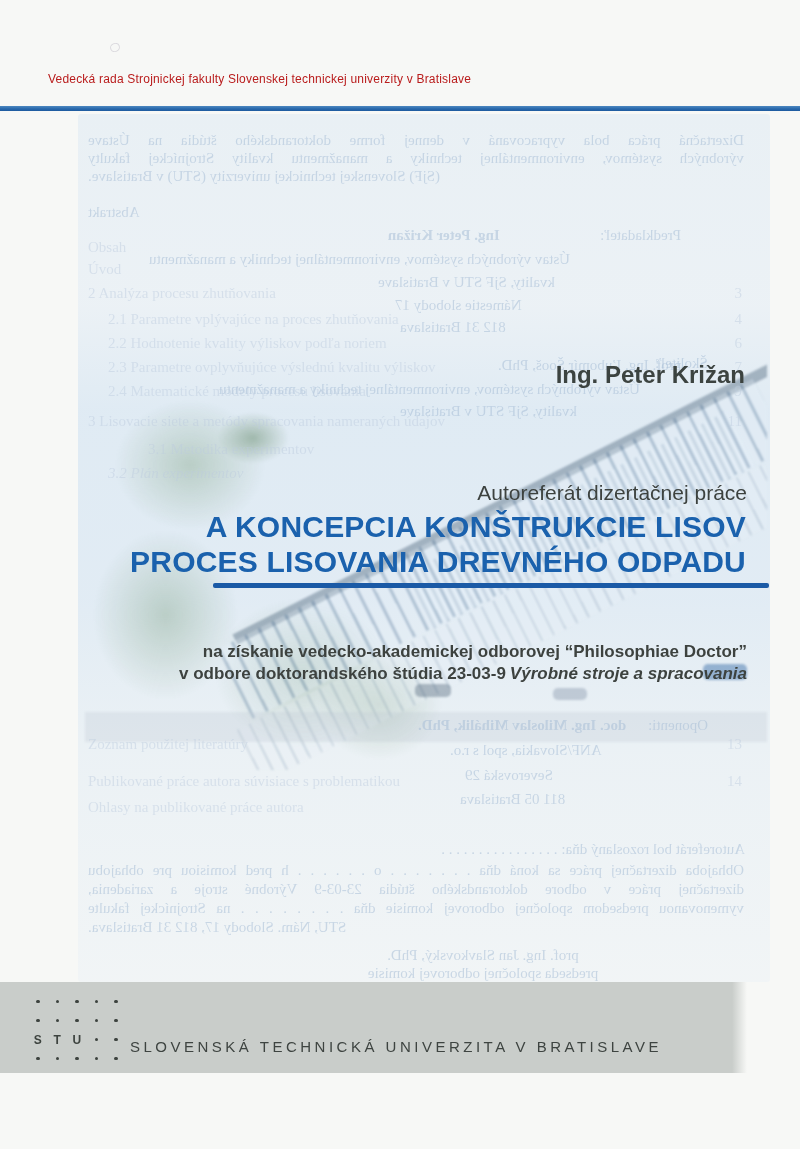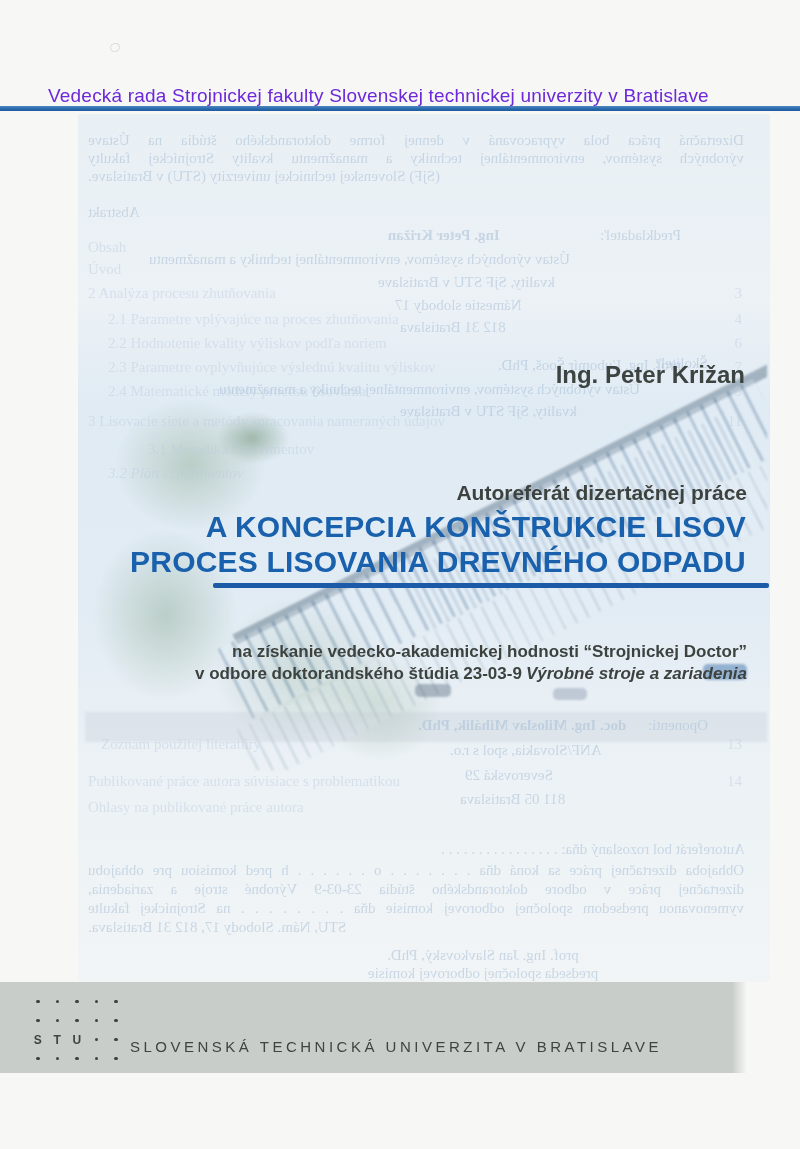--- a/index.html
+++ b/index.html
@@ -48,31 +48,31 @@
   .ghost-layer{position:absolute;left:0;top:0;width:800px;height:1149px;pointer-events:none;}
   .ghost-line{
     position:absolute;font-family:"Liberation Serif",serif;font-size:15px;line-height:18px;
     color:#a9bfd7;opacity:.55;filter:blur(.45px);white-space:nowrap;
   }
   .mirrored{transform:scaleX(-1);}
   .toc{color:#bccbde;opacity:.45;}
   .just{text-align:justify;text-align-last:justify;white-space:normal;}
   
   .council{
-    position:absolute;left:48px;top:85px;font-size:19px;color:#6d28d9;letter-spacing:.2px;
+    position:absolute;left:48px;top:72px;font-size:12px;color:#b91c1c;letter-spacing:.2px;
   }
   .rule{position:absolute;left:0;top:106px;width:800px;height:5px;
     background:linear-gradient(180deg,#4d88c0,var(--rule-blue,#2a6aad) 55%,#1d5a9e);}
   .speck{position:absolute;left:110px;top:43px;width:8px;height:7px;border:1.5px solid #b9b3c0;
     border-radius:50%;opacity:.45;transform:rotate(-25deg);}
   .author{
     position:absolute;right:55px;top:361px;font-size:24px;font-weight:bold;color:#3c4340;
   }
   .doctype{
-    position:absolute;right:53px;top:481px;font-size:21px;font-weight:bold;color:#3d423f;
+    position:absolute;right:53px;top:481px;font-size:21px;font-weight:normal;color:#3d423f;
   }
   .title{
     position:absolute;right:54px;top:509px;text-align:right;
     font-size:30px;line-height:35px;font-weight:bold;color:var(--title-blue,#1a61ad);
     letter-spacing:.2px;
   }
   .title-underline{
     position:absolute;left:213px;top:583px;width:556px;height:5px;
     background:var(--underline-blue,#1a5aa6);border-radius:2px;
   }
@@ -152,21 +152,21 @@
       <div class="ghost-line toc" style="left: 722px; top: 382px; width: 20px; text-align: right;">9</div>
       <div class="ghost-line toc" style="left: 88px; top: 412px; width: 440px; text-align: left;">3  Lisovacie siete a metódy spracovania nameraných údajov</div>
       <div class="ghost-line toc" style="left: 716px; top: 412px; width: 26px; text-align: right;">11</div>
       <div class="ghost-line toc" style="left: 108px; top: 440px; width: 230px; text-align: left; margin-left: 40px;">3.1  Metodika experimentov</div>
       <div class="ghost-line toc" style="left: 108px; top: 464px; width: 210px; text-align: left; font-style: italic;">3.2  Plán experimentov</div>
       <div class="ghost-line mirrored" style="left: 648px; top: 716px; width: 90px; text-align: right;">Oponenti:</div>
       <div class="ghost-line mirrored" style="left: 418px; top: 716px; width: 230px; text-align: right; font-weight: bold;">doc. Ing. Miloslav Mihálik, PhD.</div>
       <div class="ghost-line mirrored" style="left: 450px; top: 741px; width: 170px; text-align: right;">ANF/Slovakia, spol s r.o.</div>
       <div class="ghost-line mirrored" style="left: 465px; top: 766px; width: 120px; text-align: right;">Severovská 29</div>
       <div class="ghost-line mirrored" style="left: 460px; top: 790px; width: 130px; text-align: right;">811 05 Bratislava</div>
-      <div class="ghost-line toc" style="left: 88px; top: 735px; width: 250px; text-align: left; margin-left: 13px;">Zoznam použitej literatúry</div>
+      <div class="ghost-line toc" style="left: 88px; top: 735px; width: 250px; text-align: left;">Zoznam použitej literatúry</div>
       <div class="ghost-line toc" style="left: 716px; top: 735px; width: 26px; text-align: right;">13</div>
       <div class="ghost-line toc" style="left: 88px; top: 772px; width: 390px; text-align: left;">Publikované práce autora súvisiace s problematikou</div>
       <div class="ghost-line toc" style="left: 716px; top: 772px; width: 26px; text-align: right;">14</div>
       <div class="ghost-line toc" style="left: 88px; top: 798px; width: 300px; text-align: left;">Ohlasy na publikované práce autora</div>
       <div class="ghost-line mirrored" style="left: 450px; top: 840px; width: 295px; text-align: right;">Autoreferát bol rozoslaný dňa: . . . . . . . . . . . . . . . .</div>
       <div class="ghost-line mirrored just" style="left: 88px; top: 861px; width: 656px;">Obhajoba dizertačnej práce sa koná dňa . . . . . . . o . . . . . . h pred komisiou pre obhajobu</div>
       <div class="ghost-line mirrored just" style="left: 88px; top: 880px; width: 656px;">dizertačnej práce v odbore doktorandského štúdia 23-03-9 Výrobné stroje a zariadenia,</div>
       <div class="ghost-line mirrored just" style="left: 88px; top: 899px; width: 656px;">vymenovanou predsedom spoločnej odborovej komisie dňa . . . . . . . . na Strojníckej fakulte</div>
       <div class="ghost-line mirrored" style="left: 88px; top: 918px; width: 400px; text-align: right;">STU, Nám. Slobody 17, 812 31 Bratislava.</div>
       <div class="ghost-line mirrored" style="left: 368px; top: 946px; width: 230px; text-align: center;">prof. Ing. Jan Slavkovský, PhD.</div>
@@ -182,22 +182,22 @@
 
   <div class="doctype">Autoreferát dizertačnej práce</div>
 
   <div class="title">
     <div>A KONCEPCIA KONŠTRUKCIE LISOV</div>
     <div>PROCES LISOVANIA DREVNÉHO ODPADU</div>
   </div>
   <div class="title-underline"></div>
 
   <div class="purpose">
-    <div>na získanie vedecko-akademickej hodnosti “Strojnickej Doctor”</div>
-    <div><span>v odbore doktorandského štúdia 23-03-9</span><span class="field">Výrobné stroje a zariadenia</span></div>
+    <div>na získanie vedecko-akademickej odborovej “Philosophiae Doctor”</div>
+    <div><span>v odbore doktorandského štúdia 23-03-9</span><span class="field">Výrobné stroje a spracovania</span></div>
   </div>
 
   <div class="band"></div>
   <div class="stu-logo">
     <div class="cell dot"></div>
     <div class="cell dot"></div>
     <div class="cell dot"></div>
     <div class="cell dot"></div>
     <div class="cell dot"></div>
     <div class="cell dot"></div>

